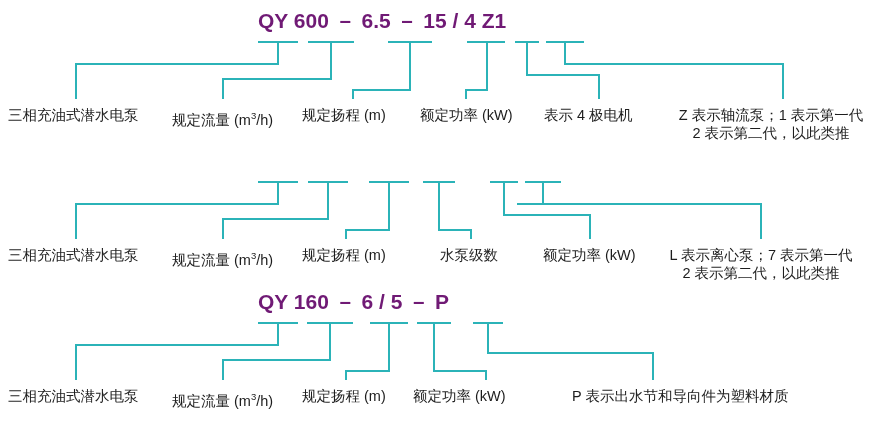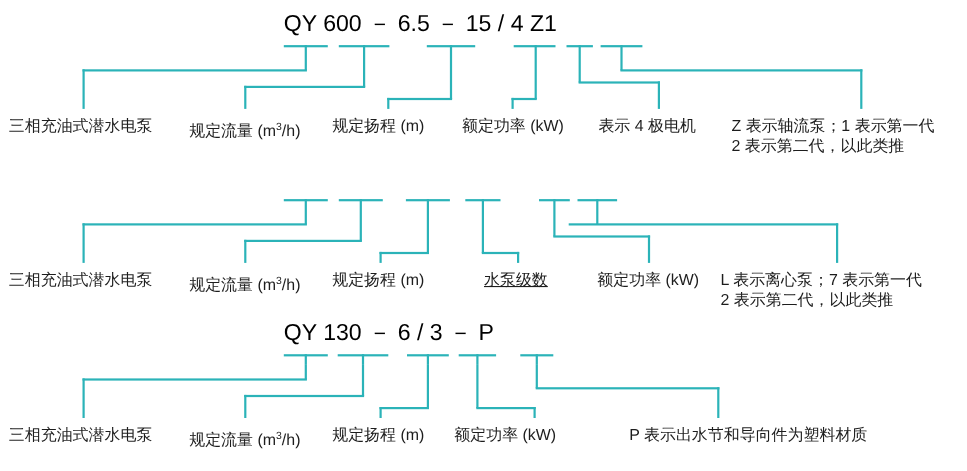--- a/index.html
+++ b/index.html
@@ -8,24 +8,24 @@
     background:#ffffff;
     font-family:"Liberation Sans","DejaVu Sans",sans-serif;
     color:#1a1a1a;
     overflow:hidden;
   }
   .sheet{position:relative;width:879px;height:428px;}
 
   
   .code{
     position:absolute;
-    font-weight:normal;
+    font-weight:bold;
     font-size:21px;
     letter-spacing:0px;
-    color:#000000;
+    color:#701a75;
     white-space:pre;
   }
 
   
   .tick{
     position:absolute;
     height:2px;
     background:#2bb3b8;
   }
   .tickstem{
@@ -41,21 +41,21 @@
   
   .lab{
     position:absolute;
     font-size:14.5px;
     line-height:19px;
     color:#1d1d1d;
     white-space:nowrap;
   }
   .lab .sup{font-size:9.5px;vertical-align:super;}
   .lab.two{line-height:18px;}
-  .lab.center{text-align:left;}
+  .lab.center{text-align:center;}
 </style>
 </head>
 <body>
 
 <div class="sheet">
 
   <div class="code" style="left:258px;top:7px;">QY 600 － 6.5 － 15 / 4 Z1</div>
 
   <div class="tick" style="left:258px;top:41px;width:40px;"></div>
   <div class="tickstem" style="left:277px;top:41px;height:9px;"></div>
@@ -160,30 +160,30 @@
   <div class="vseg" style="left:760px;top:203px;height:36px;"></div>
 
   <div class="lab" style="left:8px;top:246px;">三相充油式潜水电泵</div>
 
   <div class="lab" style="left:172px;top:246px;">
     <span>规定流量 (m</span><span class="sup">3</span><span>/h)</span>
   </div>
 
   <div class="lab" style="left:302px;top:246px;">规定扬程 (m)</div>
 
-  <div class="lab" style="left:440px;top:246px;text-decoration:underline;">水泵级数</div>
+  <div class="lab" style="left:440px;top:246px;">水泵级数</div>
 
   <div class="lab" style="left:543px;top:246px;">额定功率 (kW)</div>
 
   <div class="lab two center" style="left:655px;top:246px;width:212px;">
     <div>L 表示离心泵；7 表示第一代</div>
     <div>2 表示第二代，以此类推</div>
   </div>
 
-  <div class="code" style="left:258px;top:288px;">QY 130 － 6 / 3 － P</div>
+  <div class="code" style="left:258px;top:288px;">QY 160 － 6 / 5 － P</div>
 
   <div class="tick" style="left:258px;top:322px;width:40px;"></div>
   <div class="tickstem" style="left:277px;top:322px;height:9px;"></div>
 
   <div class="tick" style="left:307px;top:322px;width:46px;"></div>
   <div class="tickstem" style="left:329px;top:322px;height:9px;"></div>
 
   <div class="tick" style="left:370px;top:322px;width:38px;"></div>
   <div class="tickstem" style="left:388px;top:322px;height:9px;"></div>
 

